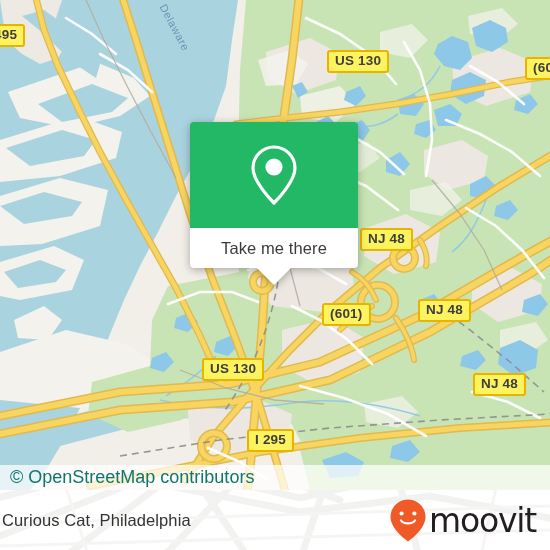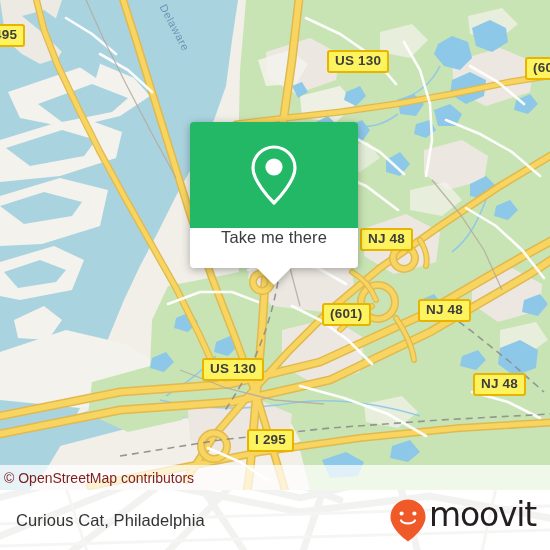--- a/index.html
+++ b/index.html
@@ -14,54 +14,54 @@
   .map{position:absolute;left:0;top:0;width:550px;height:490px;overflow:hidden;background:#f2efe9;}
   .map-layer{position:absolute;left:0;top:0;width:550px;height:490px;}
 
   
   .infobar{
     position:absolute;left:0;top:490px;width:550px;height:60px;
     background:#ffffff;overflow:hidden;
   }
   .infobar-map{position:absolute;left:0;top:-490px;width:550px;height:550px;opacity:.22;}
   .place-label{
-    position:absolute;left:16px;top:50%;transform:translateY(-50%);
+    position:absolute;left:2px;top:50%;transform:translateY(-50%);
     font-size:16.5px;color:#333333;letter-spacing:.1px;white-space:nowrap;
   }
   .moovit{
     position:absolute;right:14px;top:50%;transform:translateY(-50%);
-    display:flex;align-items:flex-start;gap:2px;
+    display:flex;align-items:center;gap:2px;
   }
   .moovit-word{
     font-size:33px;color:#231f20;letter-spacing:-1.2px;
     font-family:"DejaVu Sans", sans-serif;font-weight:400;line-height:1;
   }
 
   
   .attribution{
     position:absolute;left:0;top:465px;width:550px;height:25px;
     background:rgba(255,255,255,.72);
     display:flex;align-items:center;
   }
   .attribution span{
-    font-size:14px;color:#7f1d1d;padding-left:4px;white-space:nowrap;
+    font-size:18px;color:#0f766e;padding-left:10px;white-space:nowrap;
   }
 
   
   .popup{
     position:absolute;left:190px;top:122px;width:168px;
     filter:drop-shadow(0 2px 4px rgba(0,0,0,.30));
   }
   .popup-head{
     height:106px;border-radius:4px 4px 0 0;
     display:flex;align-items:center;justify-content:center;
   }
   .popup-foot{
     height:40px;background:#ffffff;border-radius:0 0 4px 4px;
-    display:flex;align-items:flex-start;justify-content:center;
+    display:flex;align-items:center;justify-content:center;
     position:relative;
   }
   .popup-foot span{font-size:16.5px;color:#3c3c3c;letter-spacing:.1px;}
   .popup-tail{
     position:absolute;left:50%;top:100%;transform:translateX(-50%);
     width:0;height:0;border-left:17px solid transparent;
     border-right:17px solid transparent;border-top:17px solid #ffffff;
   }
 
   

